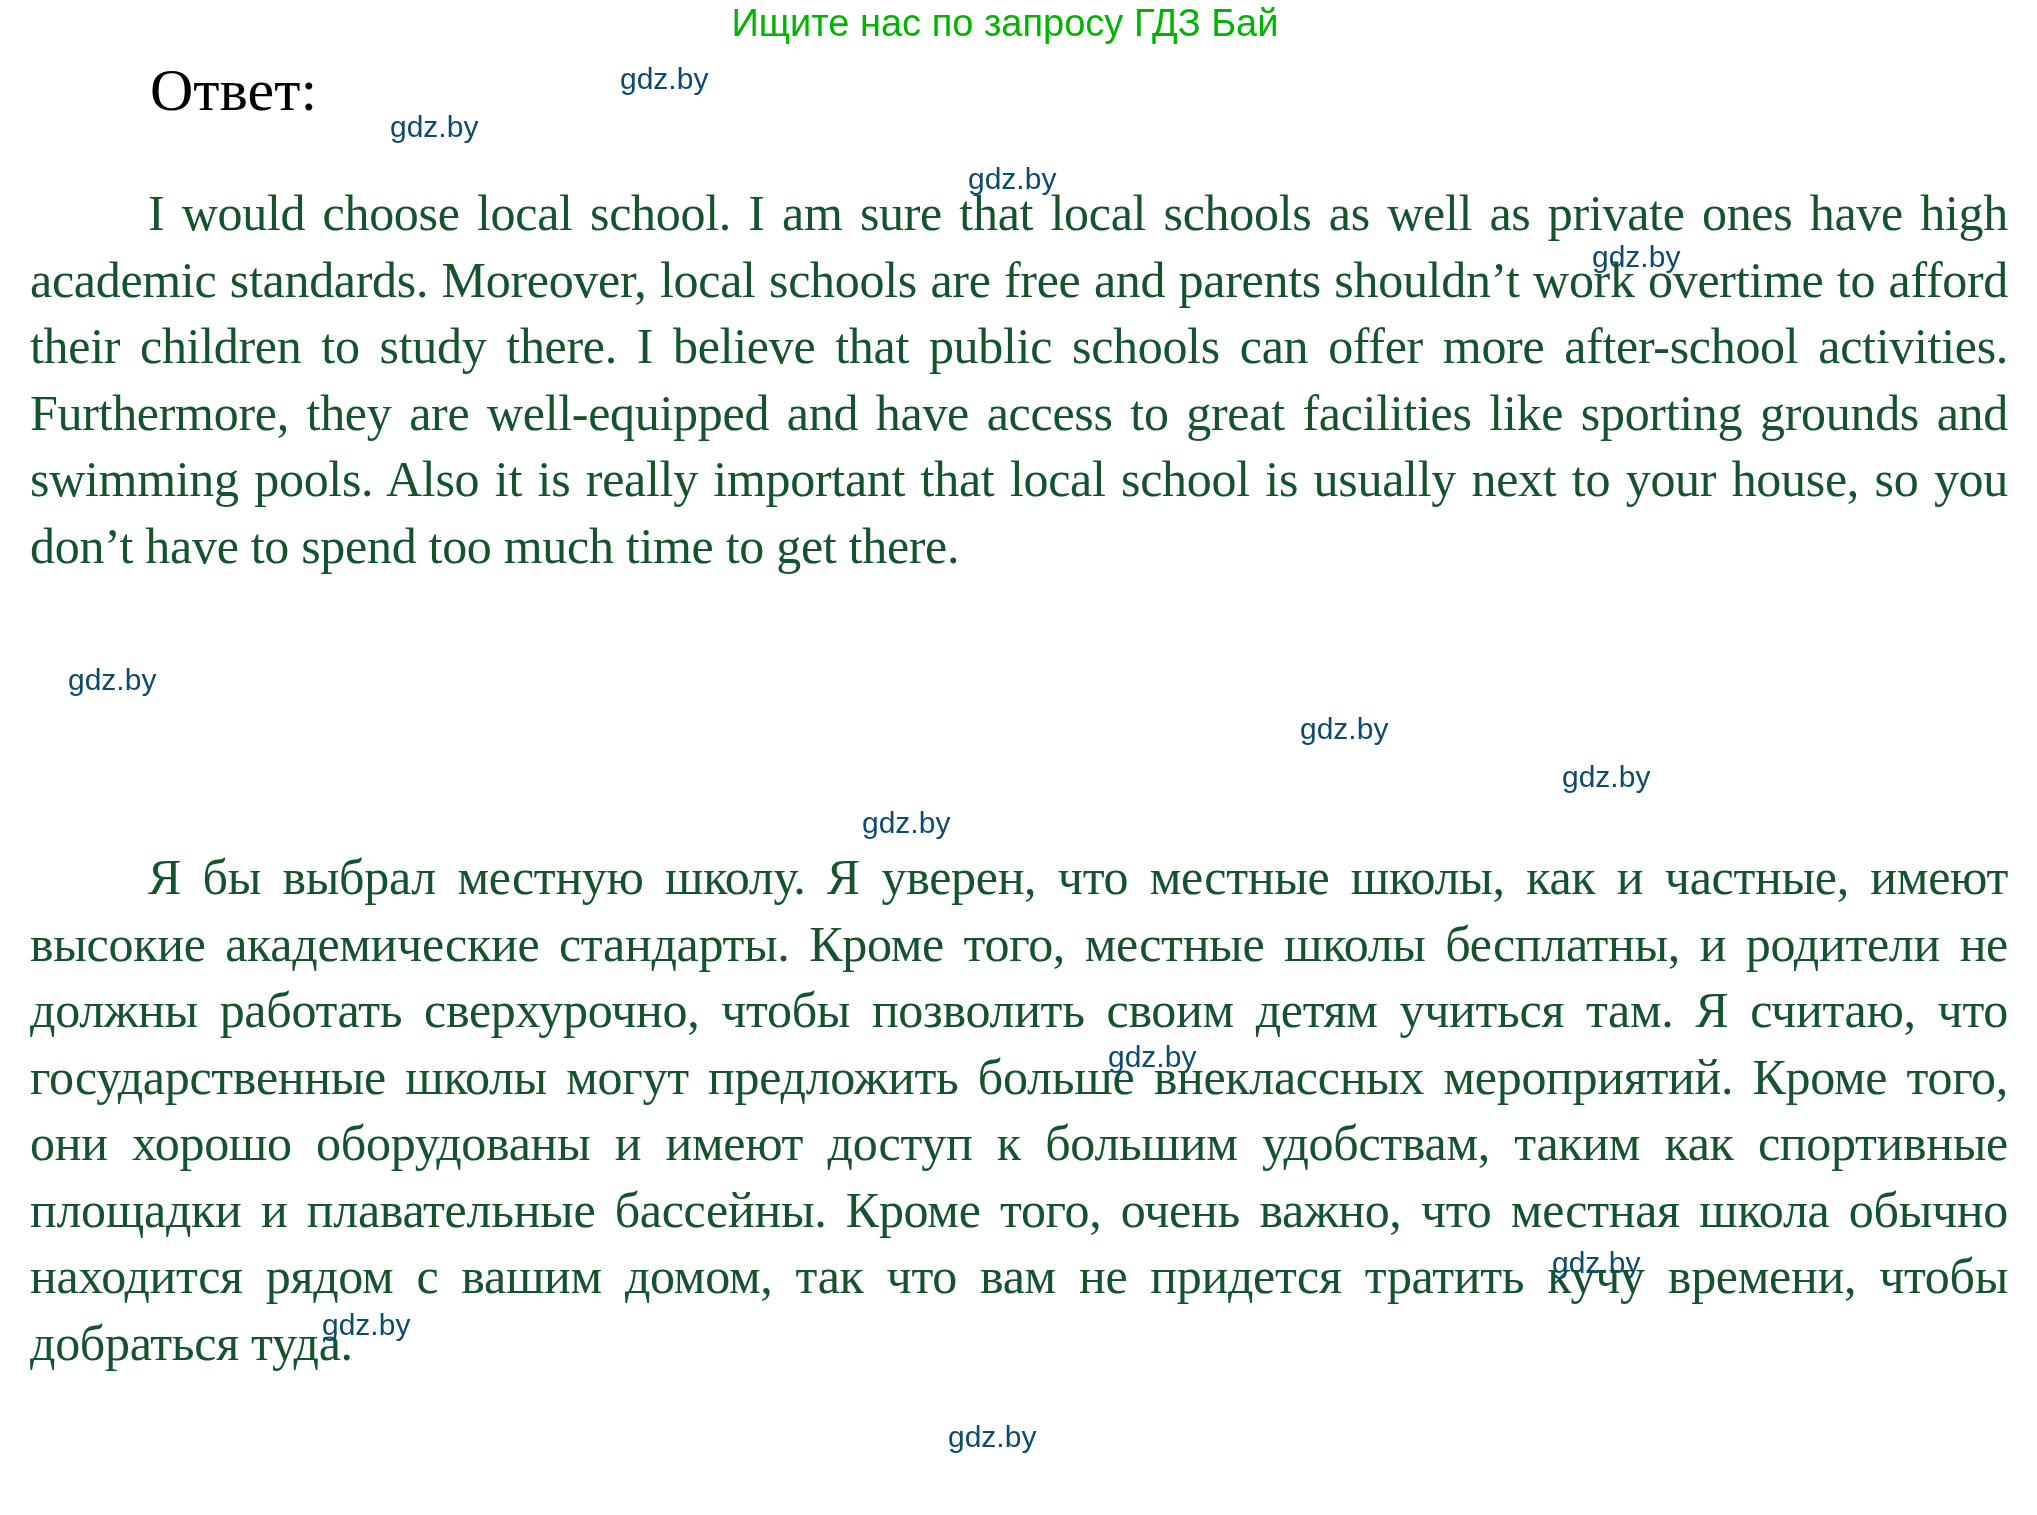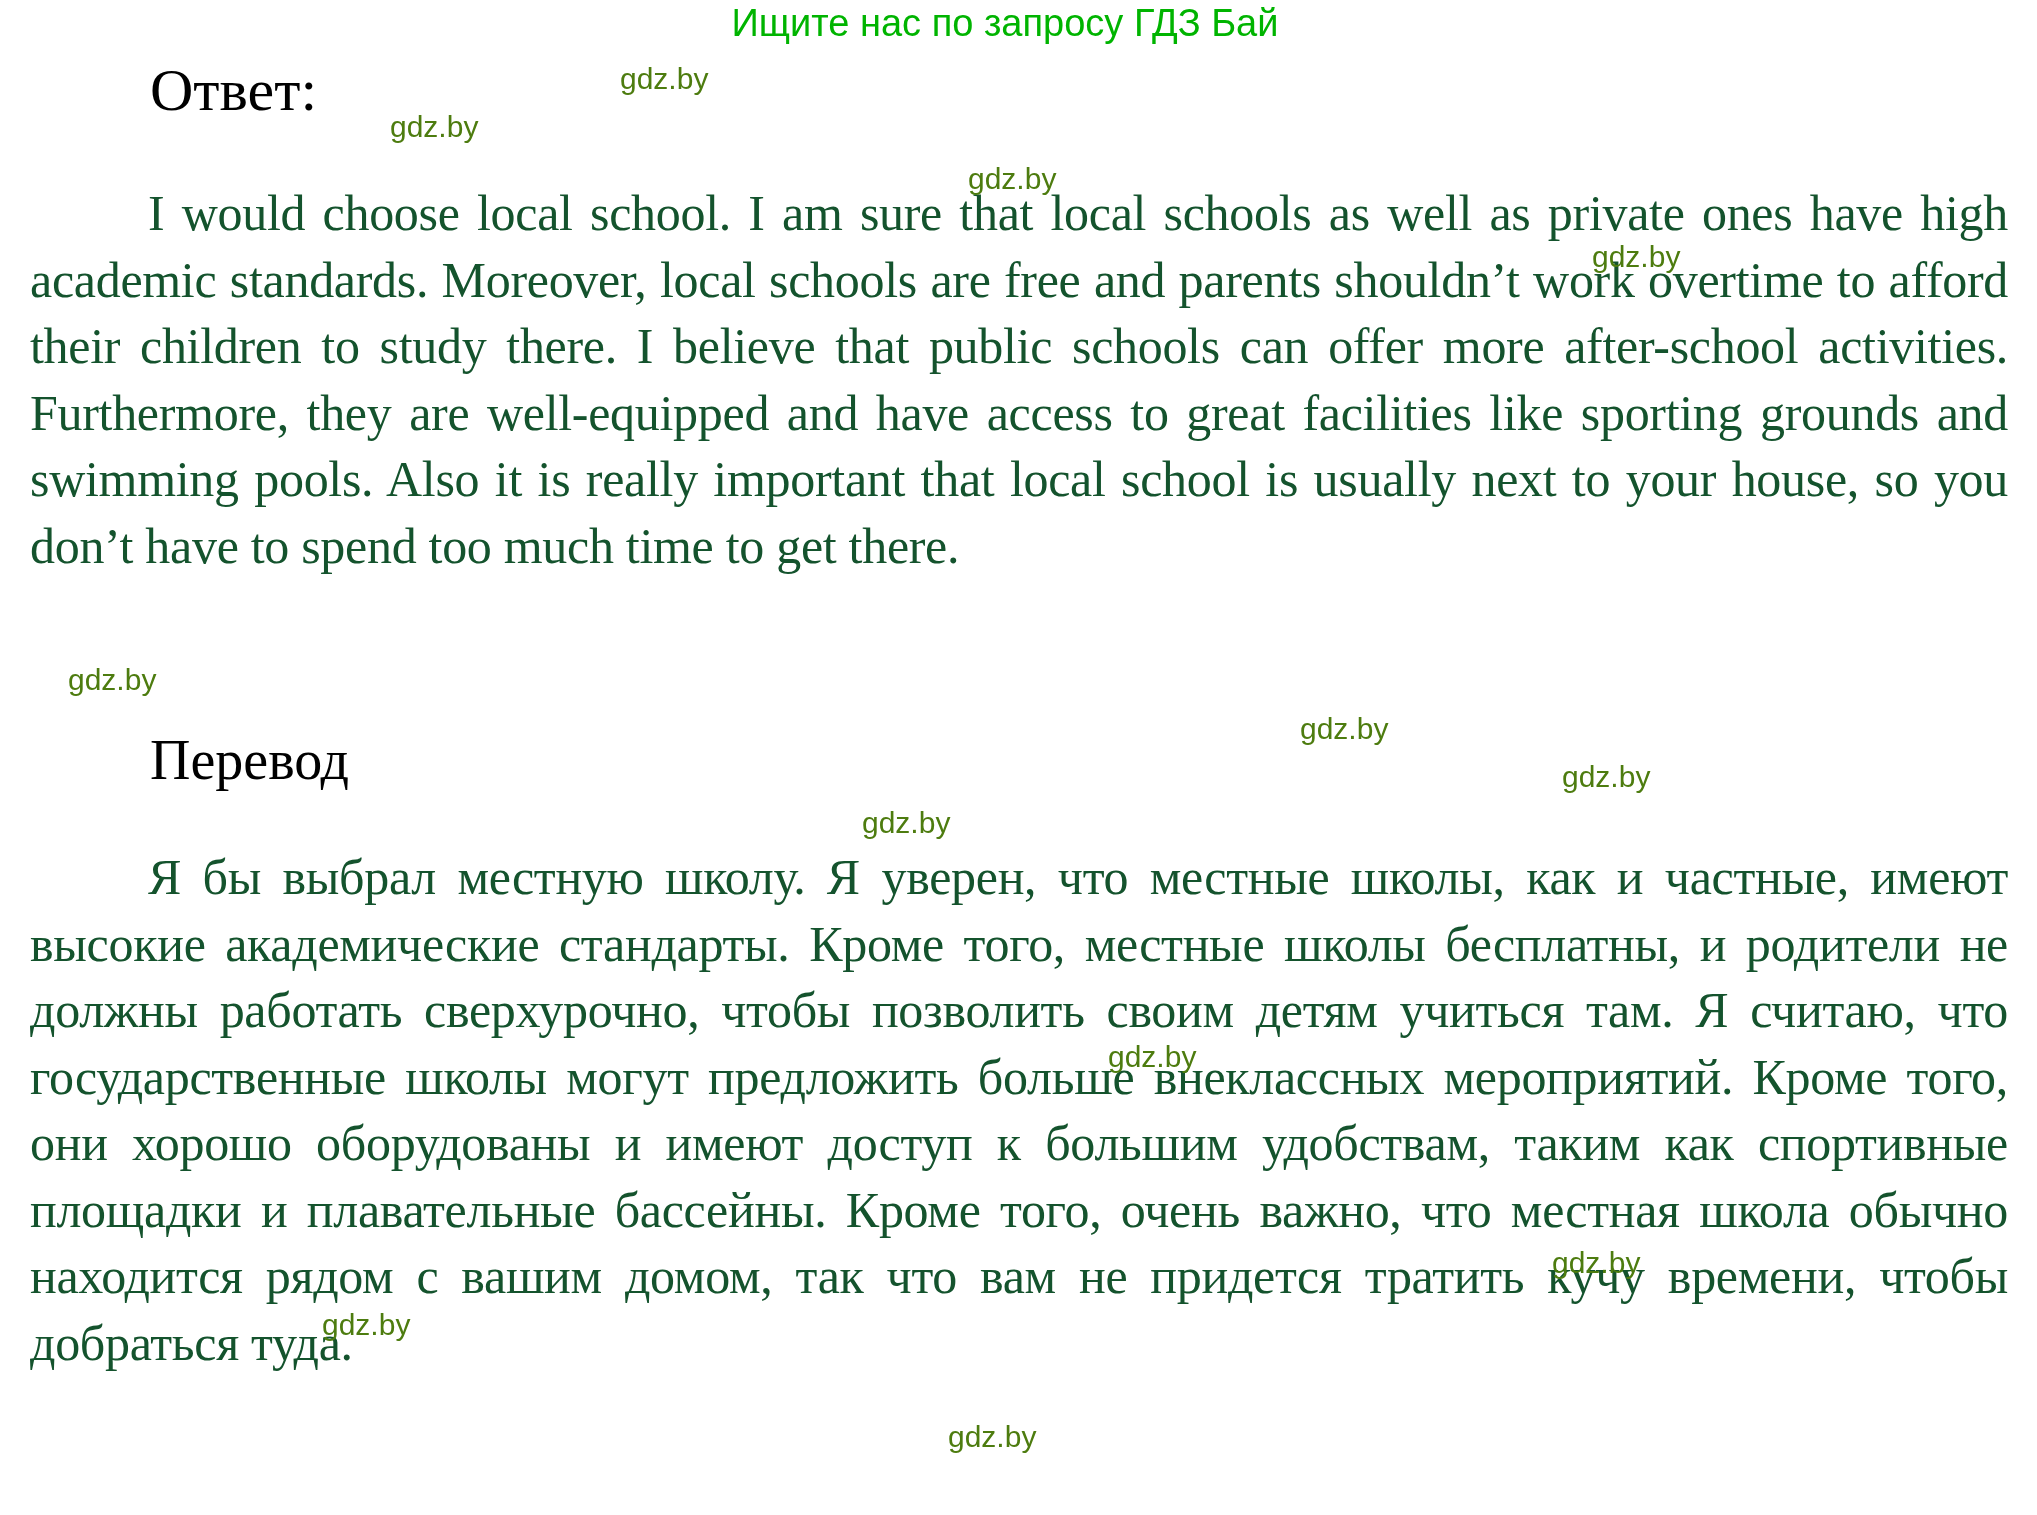--- a/index.html
+++ b/index.html
@@ -48,21 +48,21 @@
     text-align: justify;
     text-indent: 118px;
     color: #14532d;
   }
   .para-en { top: 180px; }
   .para-ru { top: 844px; }
   .wm {
     position: absolute;
     font-family: "Liberation Sans", "DejaVu Sans", sans-serif;
     font-size: 30px;
-    color: #4d7c0f;
+    color: #0c4a6e;
     white-space: nowrap;
   }
   .footer {
     position: absolute;
     top: 1463px;
     left: 0;
     width: 2010px;
     text-align: center;
     font-family: "Liberation Sans", "DejaVu Sans", sans-serif;
     font-size: 40px;
@@ -74,21 +74,20 @@
 <body>
 
 <div class="page">
 
   <div class="banner">Ищите нас по запросу ГДЗ Бай</div>
 
   <h2 class="heading answer-heading">Ответ:</h2>
 
   <p class="para para-en">I would choose local school. I am sure that local schools as well as private ones have high academic standards. Moreover, local schools are free and parents shouldn’t work overtime to afford their children to study there. I believe that public schools can offer more after-school activities. Furthermore, they are well-equipped and have access to great facilities like sporting grounds and swimming pools. Also it is really important that local school is usually next to your house, so you don’t have to spend too much time to get there.</p>
 
-  <h2 class="heading translation-heading">Перевод</h2>
 
   <p class="para para-ru">Я бы выбрал местную школу. Я уверен, что местные школы, как и частные, имеют высокие академические стандарты. Кроме того, местные школы бесплатны, и родители не должны работать сверхурочно, чтобы позволить своим детям учиться там. Я считаю, что государственные школы могут предложить больше внеклассных мероприятий. Кроме того, они хорошо оборудованы и имеют доступ к большим удобствам, таким как спортивные площадки и плавательные бассейны. Кроме того, очень важно, что местная школа обычно находится рядом с вашим домом, так что вам не придется тратить кучу времени, чтобы добраться туда.</p>
 
   <span class="wm" style="left:620px;  top:62px;">gdz.by</span>
   <span class="wm" style="left:390px;  top:110px;">gdz.by</span>
   <span class="wm" style="left:968px;  top:162px;">gdz.by</span>
   <span class="wm" style="left:1592px; top:240px;">gdz.by</span>
   <span class="wm" style="left:68px;   top:663px;">gdz.by</span>
   <span class="wm" style="left:1300px; top:712px;">gdz.by</span>
   <span class="wm" style="left:1562px; top:760px;">gdz.by</span>

